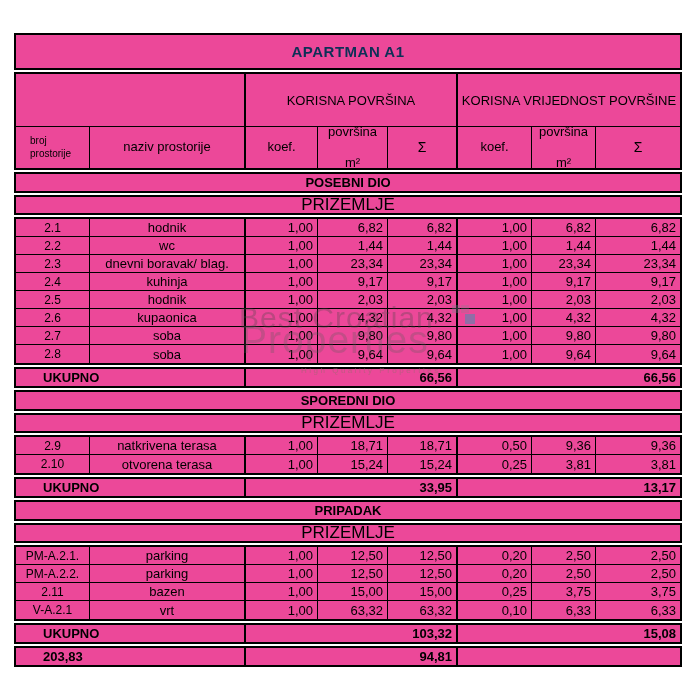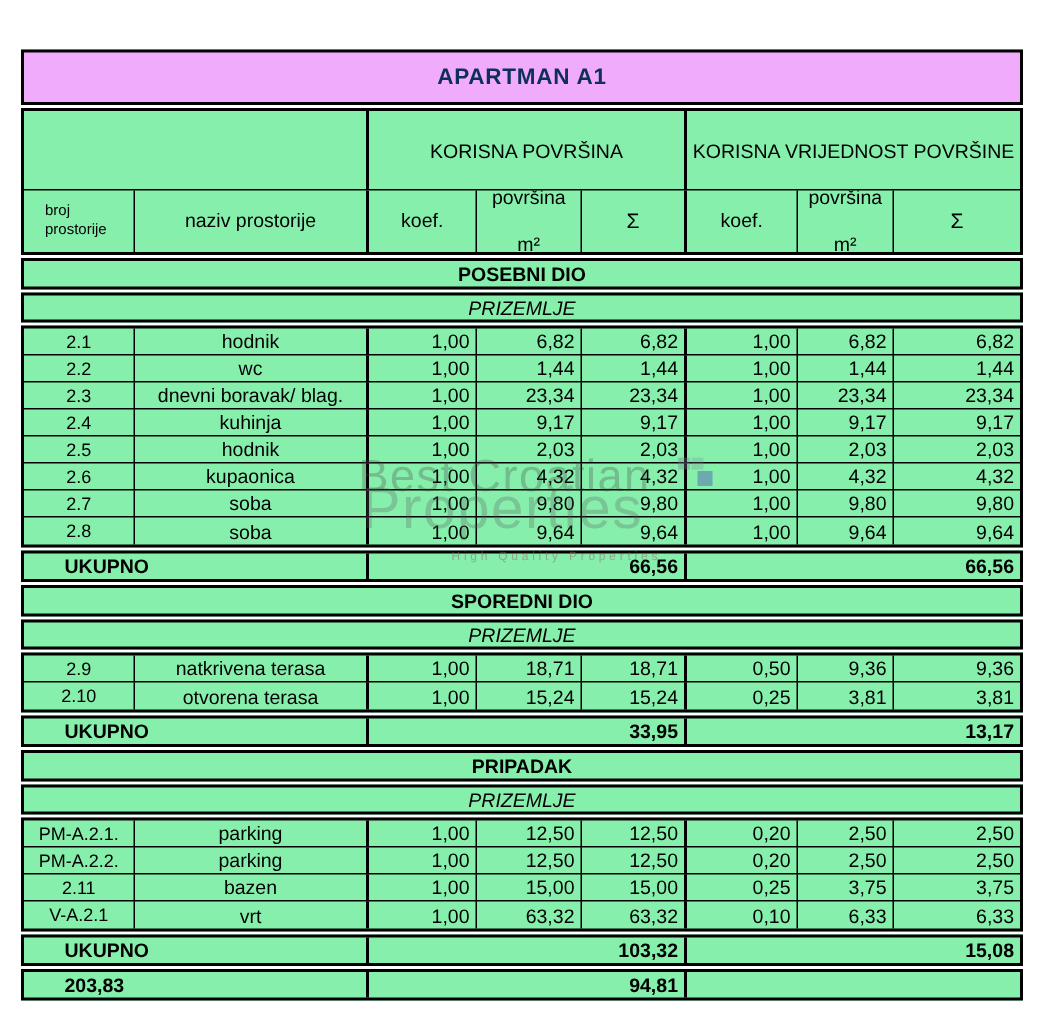--- a/index.html
+++ b/index.html
@@ -1,21 +1,21 @@
 <!DOCTYPE html>
 <html><head>
 <meta charset="utf-8">
 <style>
   html,body{margin:0;padding:0;}
   body{
     width:696px;height:690px;background:#ffffff;position:relative;
     font-family:"Liberation Sans",sans-serif;color:#000;overflow:hidden;
   }
   .table-wrap{position:absolute;left:14px;top:33px;width:668px;z-index:1;}
-  .block{border:2px solid #000;margin-bottom:2px;box-sizing:border-box;background:#86efac;}
+  .block{border:2px solid #000;margin-bottom:2px;box-sizing:border-box;background:#ec4899;}
   
   .title-block{height:37px;display:flex;align-items:center;justify-content:center;}
   .title-block span{font-size:15px;font-weight:bold;letter-spacing:.5px;}
   
   .grid8{display:grid;grid-template-columns:74px 156px 72px 70px 70px 74px 64px 84px;}
   .grid3{display:grid;grid-template-columns:230px 212px 222px;}
   .cell{box-sizing:border-box;display:flex;align-items:center;justify-content:center;font-size:13px;overflow:hidden;}
   
   .grid8 .cell{border-right:1px solid #000;}
   .grid8 .cell:nth-child(2),.grid8 .cell:nth-child(5){border-right:2px solid #000;}
@@ -27,21 +27,21 @@
   .hdr-row-a .cell{font-size:13px;text-align:center;}
   .hdr-row-b{height:41px;}
   .hdr-row-b .cell{text-align:center;line-height:1.1;}
   .cell.broj-hdr{font-size:10px;justify-content:flex-start;text-align:left;padding-left:14px;line-height:1.25;}
   .cell.sigma{font-size:14px;}
   .two-line{display:flex;flex-direction:column;align-items:center;justify-content:center;gap:16px;}
   
   .section-row{height:21px;display:flex;align-items:center;justify-content:center;}
   .section-row span{font-size:13px;font-weight:bold;}
   .floor-row{height:20px;display:flex;align-items:center;justify-content:center;}
-  .floor-row span{font-size:13px;font-style:italic;}
+  .floor-row span{font-size:17px;}
   
   .data-row{height:18px;}
   .data-row:not(:last-child) .cell{border-bottom:1px solid #000;}
   .data-row .cell{justify-content:flex-end;padding-right:4px;}
   .data-row .cell:nth-child(1){justify-content:center;padding-right:0;font-size:12px;}
   .data-row .cell:nth-child(2){justify-content:center;padding-right:0;}
   
   .total-row{height:21px;}
   .total-row .cell{font-weight:bold;margin-left:24px;}
   .total-row .cell:nth-child(1){justify-content:flex-start;padding-left:3px;}
@@ -55,21 +55,21 @@
   .wm-logo i{position:absolute;display:block;}
   .wm-sq1{left:0;top:0;width:8px;height:8px;background:rgba(120,130,140,0.35);}
   .wm-sq2{left:9px;top:0;width:8px;height:8px;background:rgba(120,130,140,0.25);}
   .wm-sq3{left:13px;top:9px;width:10px;height:10px;background:rgba(96,130,175,0.65);}
 </style>
 </head>
 <body>
 
 <div class="table-wrap">
 
-  <div class="block title-block" style="background: #f0abfc; color: rgb(13, 48, 86);">
+  <div class="block title-block" style="background: #ec4899; color: rgb(13, 48, 86);">
     <span>APARTMAN A1</span>
   </div>
 
   <div class="block">
     <div class="grid3 hdr-row-a">
       <div class="cell"></div>
       <div class="cell">KORISNA POVRŠINA</div>
       <div class="cell">KORISNA VRIJEDNOST POVRŠINE</div>
     </div>
     <div class="grid8 hdr-row-b">

